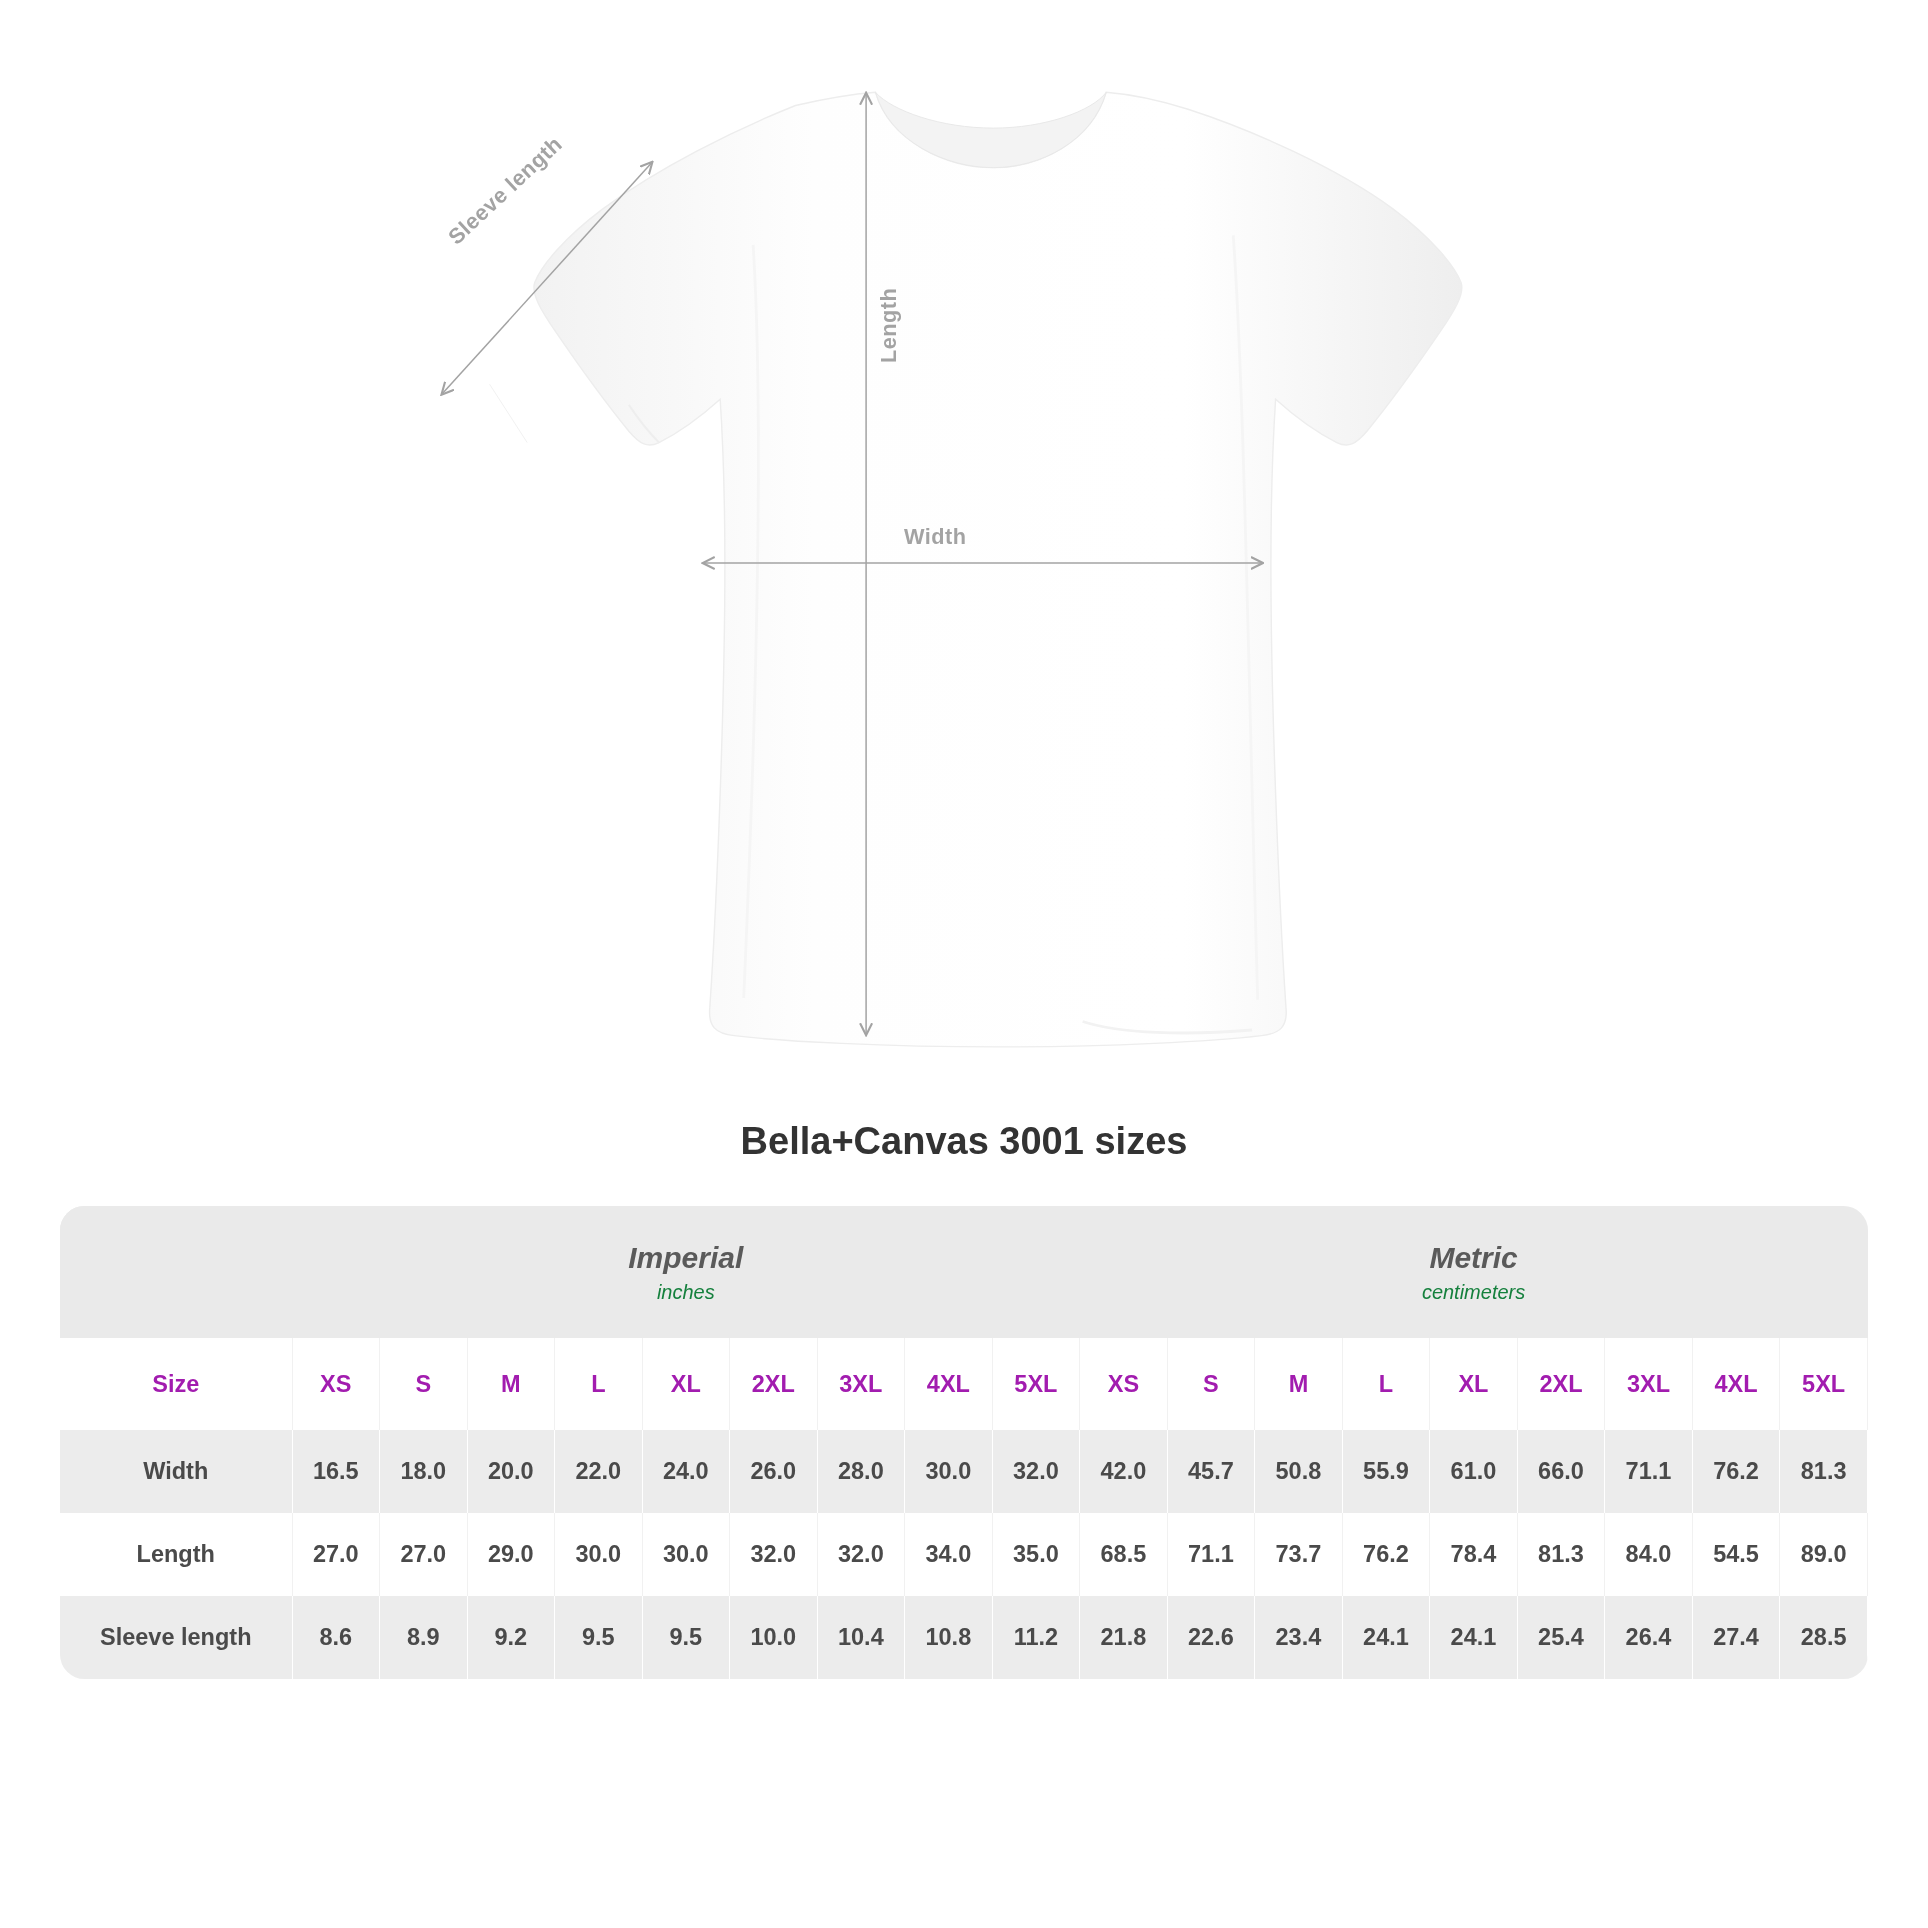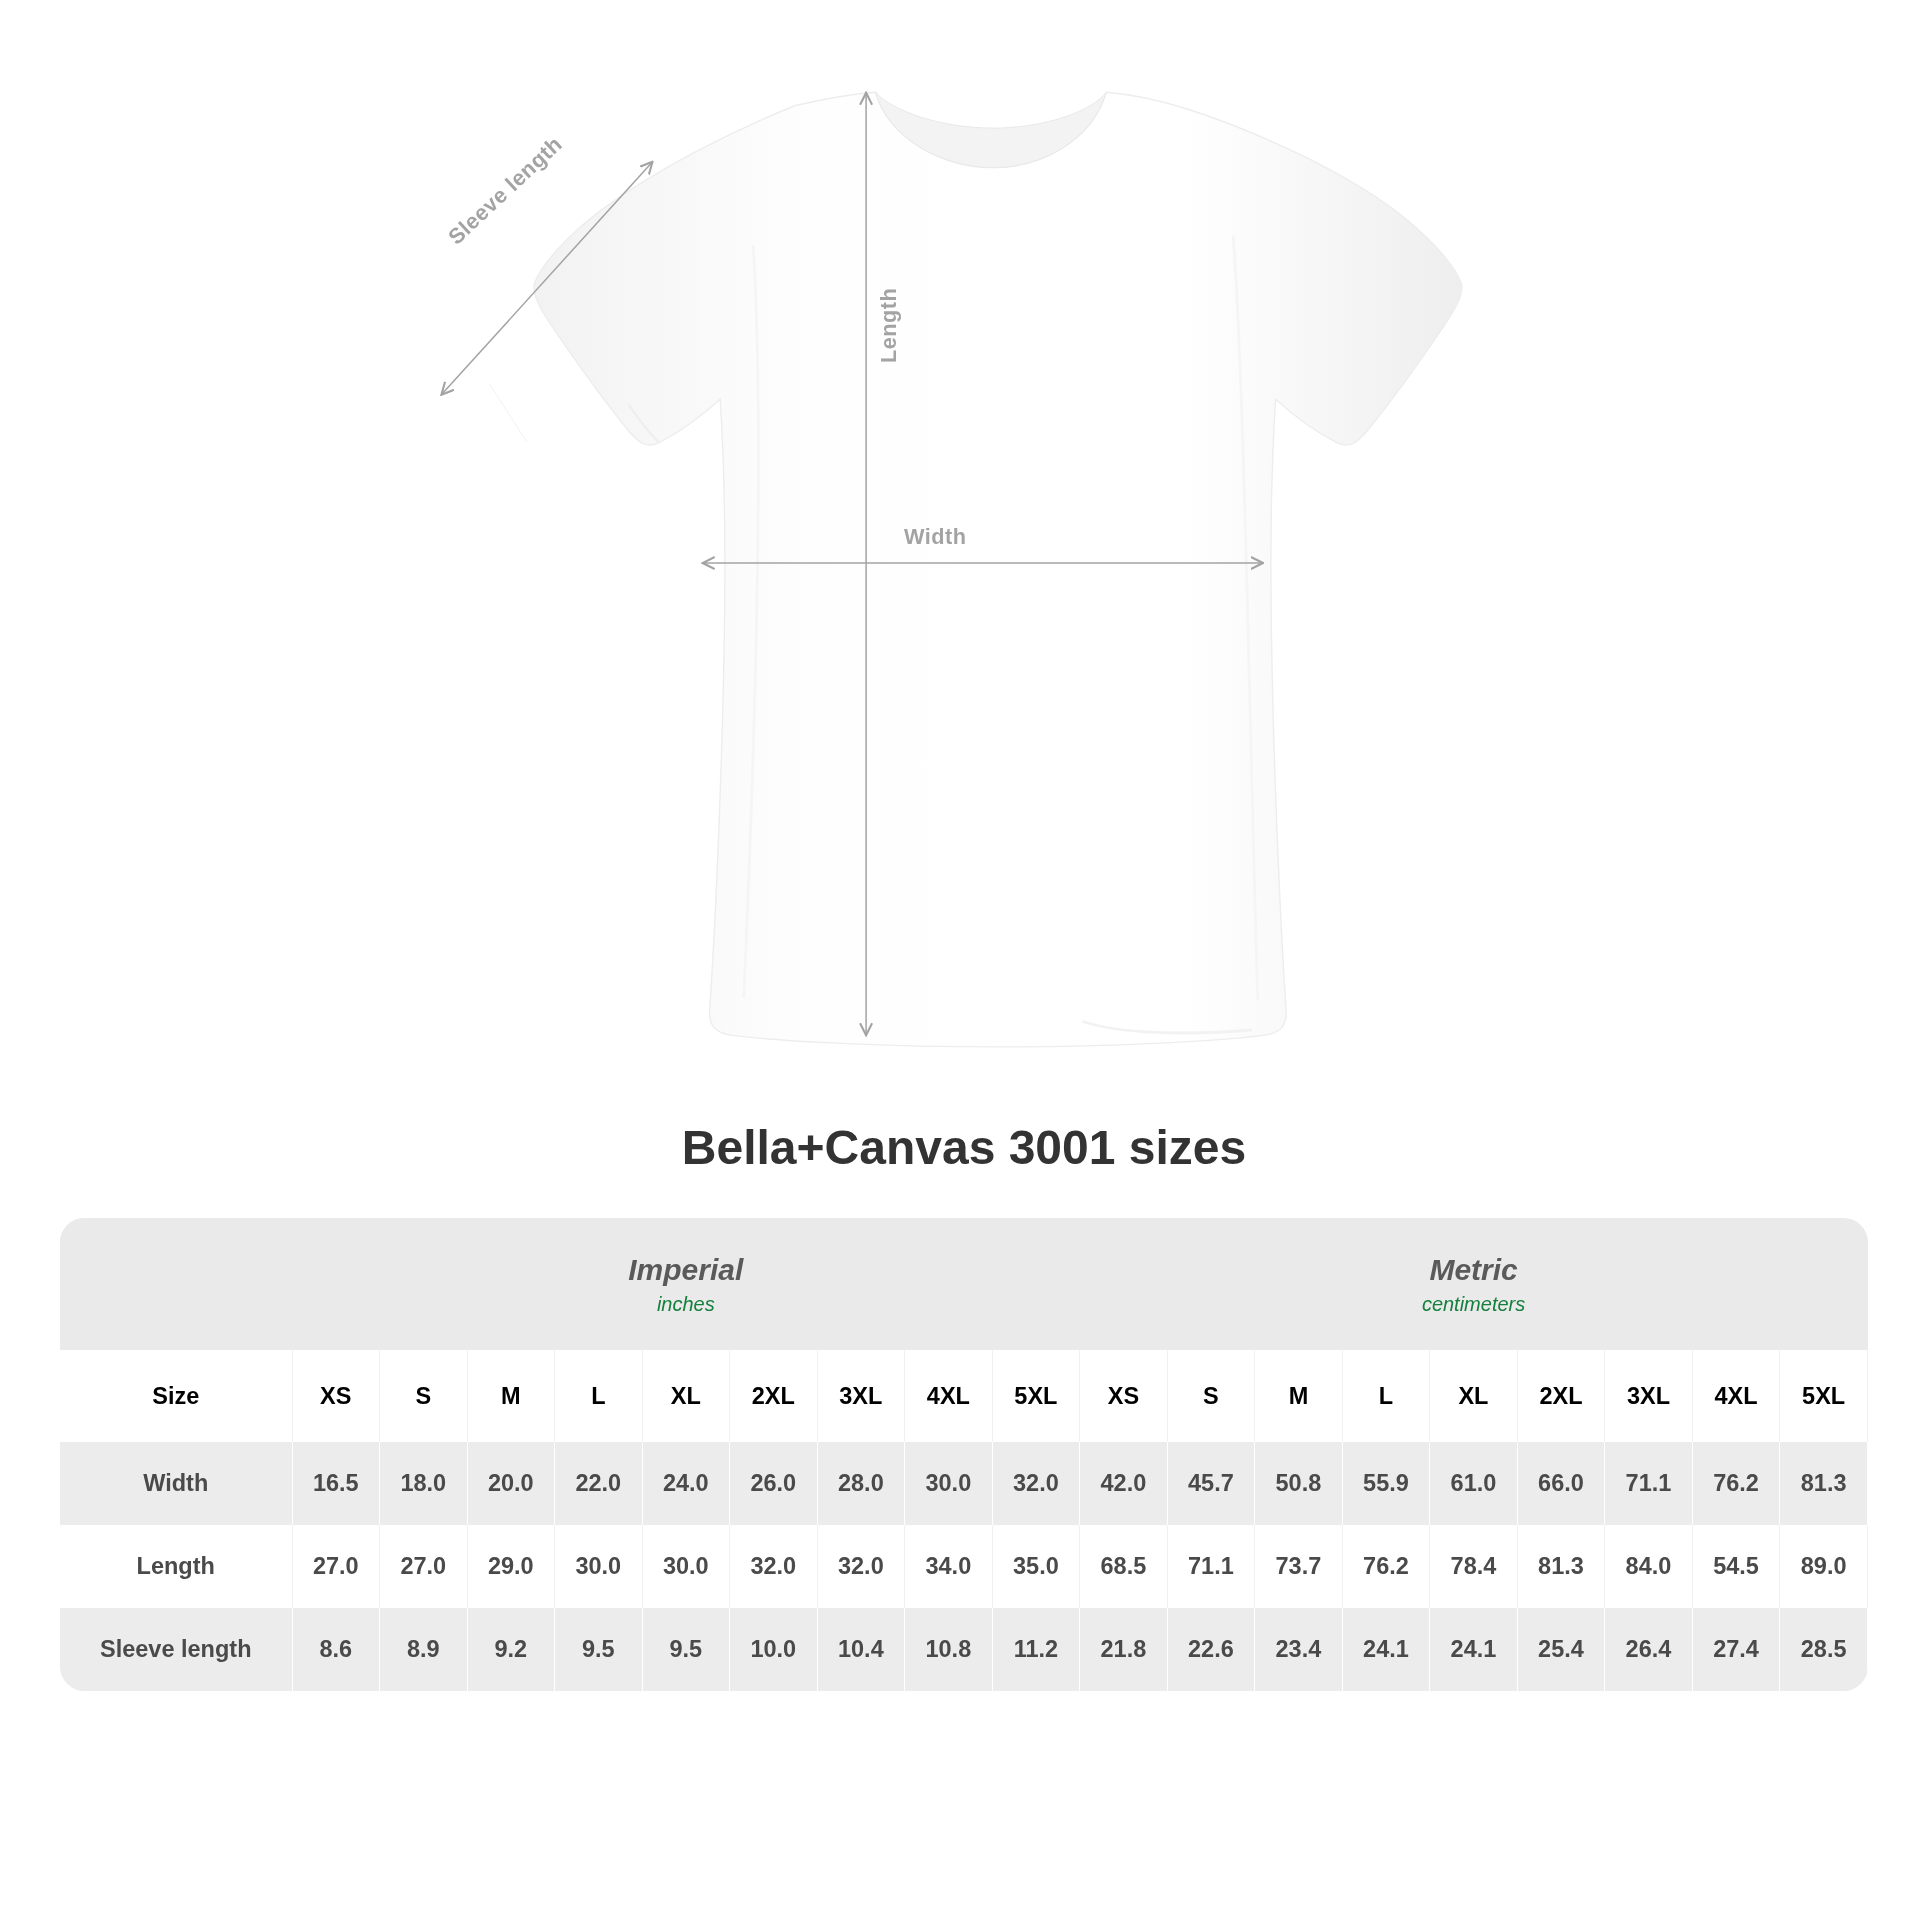--- a/index.html
+++ b/index.html
@@ -57,21 +57,21 @@
   .label-width {
     left: 904px;
     top: 524px;
     font-size: 21.7px;
     white-space: nowrap;
   }
 
   
   .chart-heading {
     text-align: center;
-    font-size: 48px;
+    font-size: 38px;
     font-weight: bold;
     color: #333;
     margin-top: 9.4px;
   }
   .chart-note {
     text-align: center;
     font-size: 20px;
     font-style: italic;
     color: #555;
     margin-top: 19px;
@@ -111,21 +111,21 @@
     color: #15803d;
     margin-top: 5.6px;
   }
   .corner-cell {
     background: #eaeaea;
   }
   tr.head-row td {
     background: #fff;
     height: 90px;
     font-size: 23.5px;
-    color: #000000;
+    color: #a21caf;
     border-right: 0.9px solid #f1f1f1;
   }
   tr.head-row td.rowlabel {
     background: #fff;
   }
   tr.data-row td {
     height: 81px;
     font-size: 23.5px;
     border-right: 0.9px solid #ffffff;
   }

